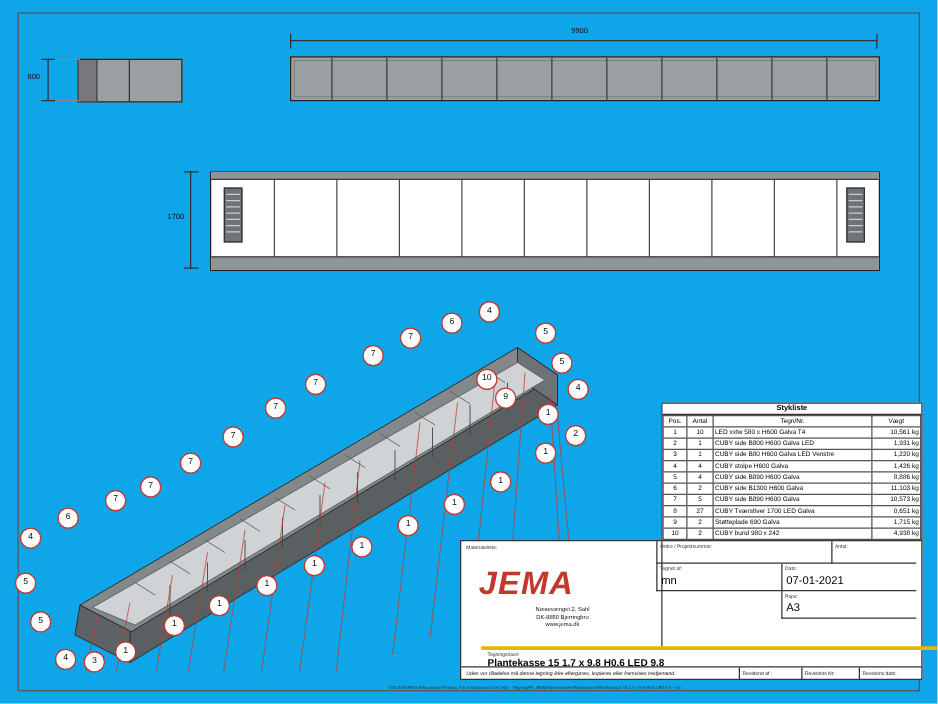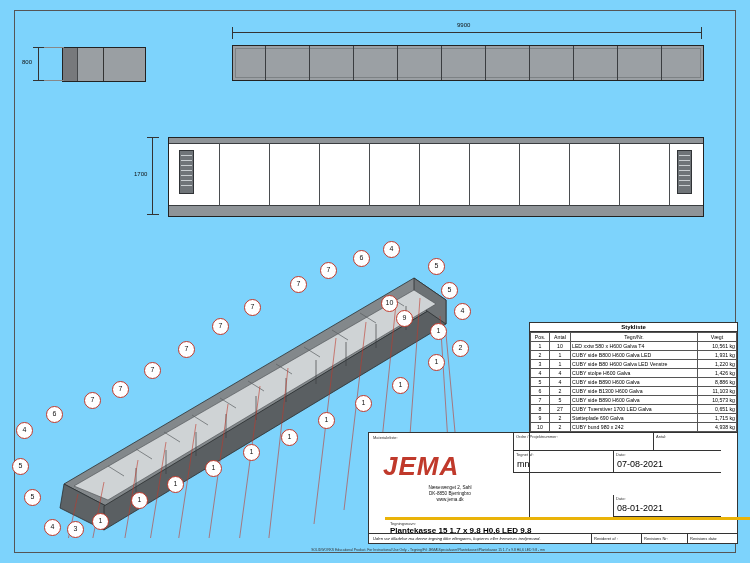--- a/index.html
+++ b/index.html
@@ -1,17 +1,17 @@
 <!DOCTYPE html>
 <html><head>
 <meta charset="utf-8">
 <style>
   html,body{margin:0;padding:0;background:#ffffff;}
   body{width:750px;height:563px;font-family:"Liberation Sans",sans-serif;color:#000;}
-  #sheet{position:relative;width:750px;height:563px;overflow:hidden;background:#7dd3fc;}
+  #sheet{position:relative;width:750px;height:563px;overflow:hidden;background:#0ea5e9;}
   .frame{position:absolute;left:14px;top:10px;width:722px;height:543px;border:1px solid #555;box-sizing:border-box;}
 
   
   .dimline{position:absolute;background:#333;}
   .dimtext{position:absolute;font-size:6px;color:#111;white-space:nowrap;}
 
   
   #endview{position:absolute;left:62px;top:47px;width:82px;height:33px;
            border:1px solid #222;background:#9a9fa3;}
   #endview .split{position:absolute;top:0;bottom:0;width:1px;background:#333;}
@@ -49,21 +49,21 @@
   .c-ant{width:18px;text-align:center;}
   .c-txt{text-align:left;}
   .c-vgt{width:36px;text-align:right;}
 
   
   #titleblock{position:absolute;left:368px;top:432px;width:368px;height:110px;border:1px solid #333;background:#fff;}
   #tb-logo{position:absolute;left:0;top:0;width:160px;height:84px;border-right:1px solid #333;}
   #tb-logo .jema{position:absolute;left:14px;top:18px;font-size:26px;font-weight:bold;font-style:italic;color:#c0392b;letter-spacing:1px;}
   #tb-logo .addr{position:absolute;left:26px;top:52px;font-size:4.6px;line-height:6px;color:#111;text-align:center;width:110px;}
   #tb-logo .lbl{position:absolute;left:4px;top:2px;font-size:4px;color:#333;}
-  #tb-right{position:absolute;left:144px;top:0;right:0;height:84px;}
+  #tb-right{position:absolute;left:156px;top:0;right:0;height:84px;}
   .tbcell{position:absolute;box-sizing:border-box;border-left:1px solid #333;border-bottom:1px solid #333;}
   .tbcell .k{position:absolute;left:2px;top:1px;font-size:4px;color:#333;}
   .tbcell .v{position:absolute;left:3px;top:8px;font-size:9px;color:#000;}
   #tb-desc{position:absolute;left:16px;top:84px;width:368px;height:16px;border-top:3px solid #eab308;}
   #tb-desc .name{position:absolute;left:5px;top:3px;font-size:8px;font-weight:bold;}
   #tb-desc .nlbl{position:absolute;left:5px;top:-6px;font-size:4px;color:#333;}
   #tb-foot{position:absolute;left:0;top:100px;width:368px;height:10px;border-top:1px solid #333;}
   #tb-foot .warn{position:absolute;left:4px;top:2px;font-size:4.2px;font-style:italic;color:#111;}
   #tb-foot .rev{position:absolute;top:0;height:10px;border-left:1px solid #333;font-size:4px;color:#222;padding:2px 2px;box-sizing:border-box;}
   #footer-note{position:absolute;left:178px;top:548px;width:500px;text-align:center;font-size:3.4px;color:#333;}
@@ -364,28 +364,28 @@
         <span class="k">Antal:</span>
         <span class="v" style="font-size:6px;top:9px;"></span>
       </div>
 
       <div class="tbcell" style="left:0;top:18px;width:100px;height:22px;">
         <span class="k">Tegnet af:</span>
         <span class="v">mn</span>
       </div>
       <div class="tbcell" style="left:100px;top:18px;width:108px;height:22px;">
         <span class="k">Dato:</span>
-        <span class="v">07-08-2021</span>
-      </div>
-
-
-      <div class="tbcell" style="left:100px;top:62px;width:108px;height:22px;">
-        <span class="k">Dato:</span>
-        <span class="v">08-01-2021</span>
-      </div>
+        <span class="v">07-01-2021</span>
+      </div>
+
+      <div class="tbcell" style="left:100px;top:40px;width:108px;height:22px;">
+        <span class="k">Papir:</span>
+        <span class="v">A3</span>
+      </div>
+
     </div>
 
     <div id="tb-desc">
       <span class="nlbl" style="position:absolute;left:5px;top:1px;font-size:4px;color:#333;">Tegningsnavn:</span>
       <span class="name" style="top:6px;">Plantekasse 15 1.7 x 9.8 H0,6 LED 9.8</span>
     </div>
 
     <div id="tb-foot">
       <span class="warn">Uden vor tilladelse må denne tegning ikke eftergøres, kopieres eller fremvises tredjemand.</span>
       <span class="rev" style="left:222px;width:50px;">Revideret af :</span>

